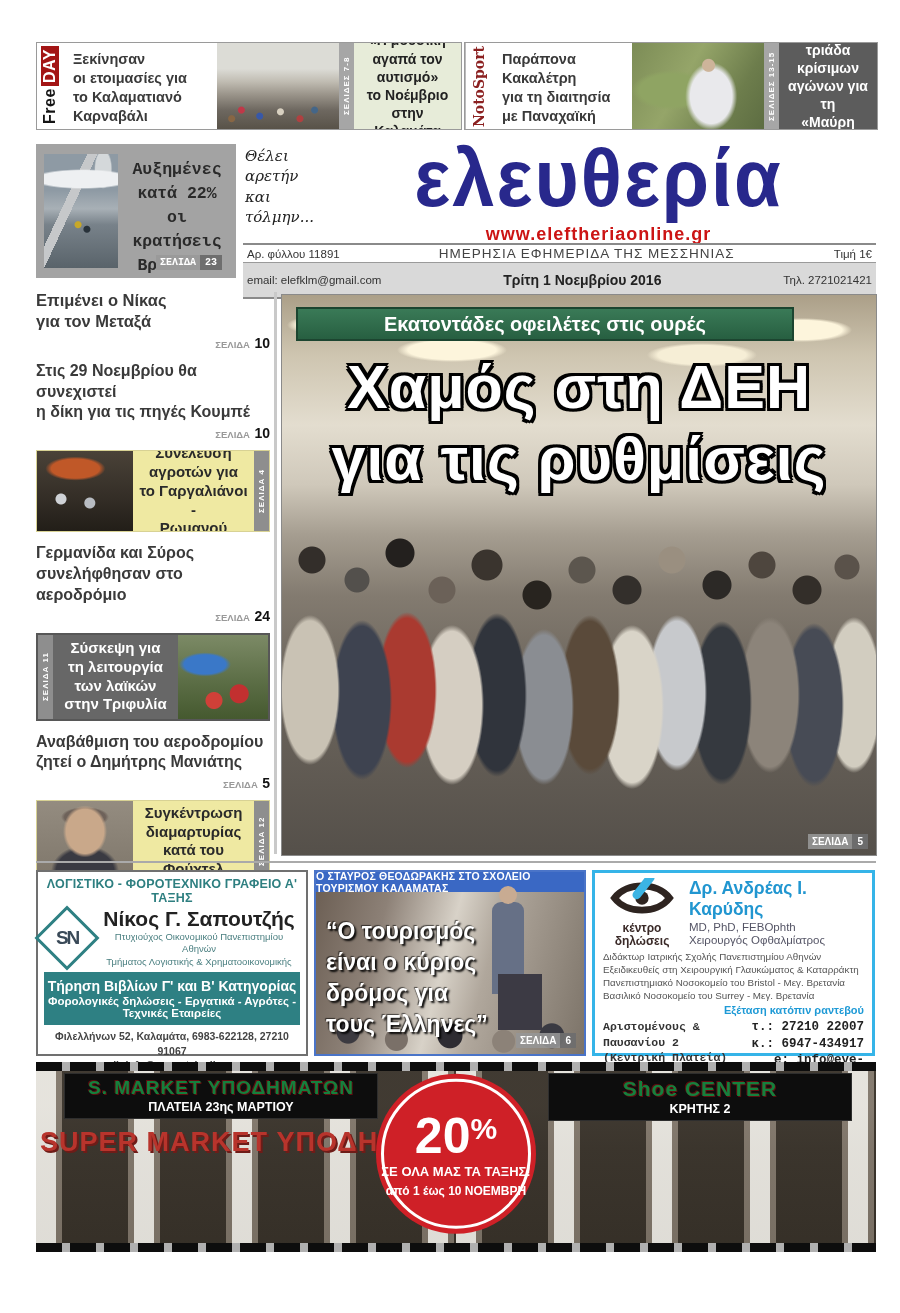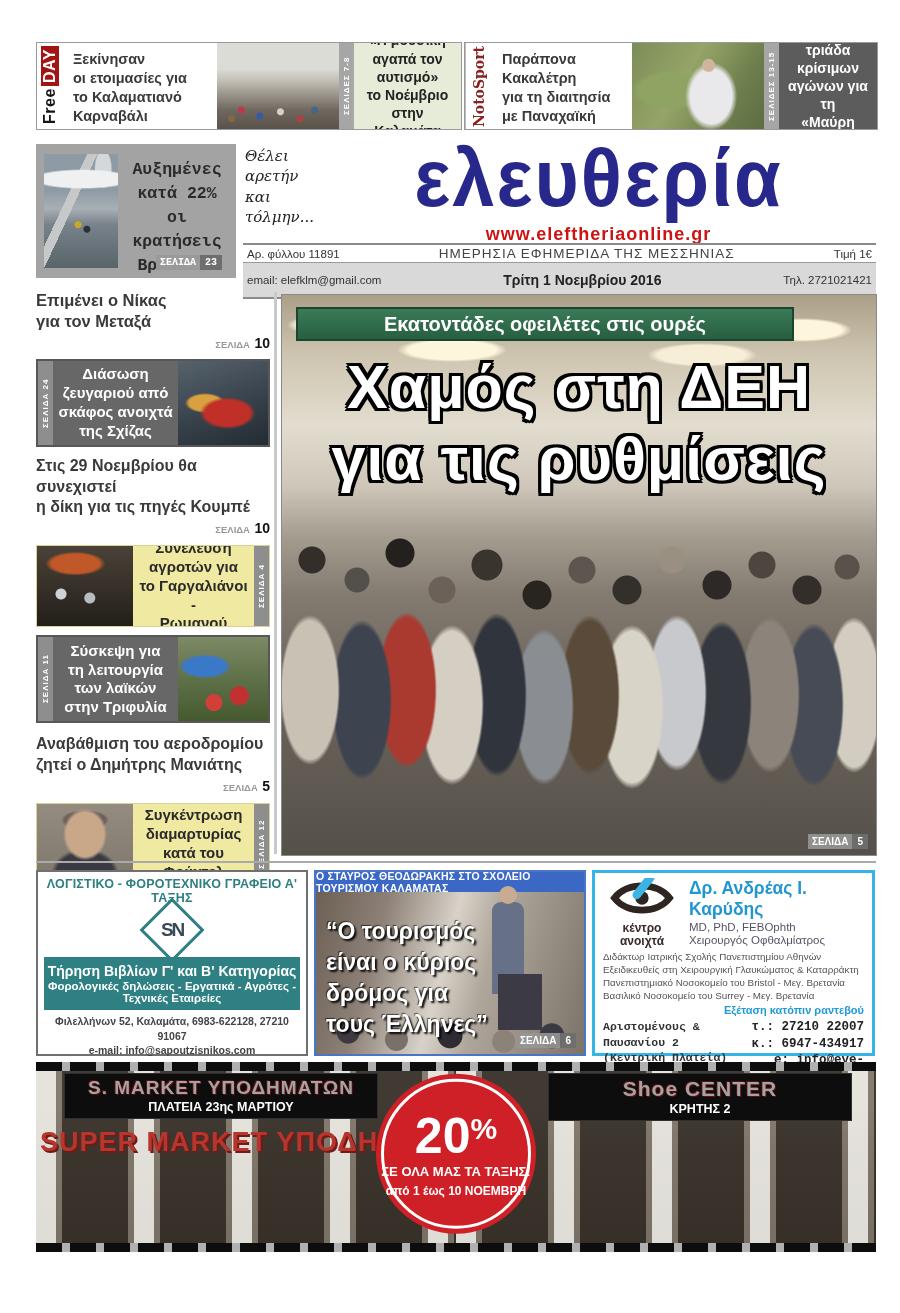--- a/index.html
+++ b/index.html
@@ -151,21 +151,21 @@
   .eye-addr{font-weight:bold;font-size:11.5px;color:#333;line-height:1.35;}
   .eye-contact{font-weight:bold;font-size:12.5px;color:#222;text-align:right;line-height:1.3;}
   
   #ad-shoes{background:#141414;overflow:hidden;}
   .check{position:absolute;left:0;right:0;height:9px;background:repeating-linear-gradient(90deg,#0d0d0d 0 26px,#b0b0b0 26px 34px);}
   .shoe-half{position:absolute;top:9px;bottom:9px;width:420px;overflow:hidden;}
   .storefront{position:absolute;inset:0;background:
     repeating-linear-gradient(90deg, rgba(236,234,228,.92) 0 20px, rgba(130,120,108,.85) 20px 26px, rgba(52,46,38,.88) 26px 92px, rgba(130,120,108,.85) 92px 98px),
     linear-gradient(180deg,#9c948a 0 20%,#6e675e 45%,#423c34 100%);}
   .shoe-header{position:absolute;top:2px;background:#0d0d0d;border:1px solid #2e2e2e;text-align:center;padding:3px 6px 4px;}
-  .shoe-name{color:#a3a3a3;font-weight:bold;font-size:19px;letter-spacing:1px;text-shadow:1px 1px 0 #5e0e10,-1px -1px 0 #5e0e10;}
+  .shoe-name{color:#15803d;font-weight:bold;font-size:19px;letter-spacing:1px;text-shadow:1px 1px 0 #5e0e10,-1px -1px 0 #5e0e10;}
   .shoe-addr{color:#fff;font-weight:bold;font-size:12.5px;margin-top:1px;}
   .store-sign{position:absolute;top:56px;left:4px;right:0;color:#b8342c;font-weight:bold;font-size:27px;letter-spacing:1px;white-space:nowrap;text-shadow:2px 2px 0 #6e1c18;}
   .sale-circle{position:absolute;left:50%;top:50%;transform:translate(-50%,-52%);width:160px;height:160px;background:#cf2027;border-radius:50%;display:flex;flex-direction:column;align-items:center;justify-content:center;color:#fff;text-align:center;}
   .sale-circle::before{content:"";position:absolute;inset:5px;border:3px solid #fff;border-radius:50%;}
   .sale-num{font-weight:bold;font-size:50px;line-height:1;}
   .sale-num .pct{font-size:30px;vertical-align:14px;}
   .sale-sub{font-weight:bold;font-size:13px;margin-top:3px;}
   .sale-dates{font-weight:bold;font-size:12px;margin-top:5px;}
 </style>
 </head>
@@ -229,44 +229,41 @@
 </div>
 
 <div class="abs" id="sidebar" style="left:36px;top:290px;width:234px;">
 
   <div>
     <div class="sb-text preline">Επιμένει ο Νίκας
 για τον Μεταξά</div>
     <div class="sb-pageref"><span class="pr-label">ΣΕΛΙΔΑ</span> <span class="pr-num">10</span></div>
   </div>
 
-  <div class="sb-box sb-gray" style="margin-top:7px;">
-    <div class="vstrip">ΣΕΛΙΔΑ 24</div>
-    <div class="sb-box-text preline">Διάσωση
-ζευγαριού από
-σκάφος ανοιχτά
-της Σχίζας</div>
-    <div class="sb-photo ph-rescue"></div>
-  </div>
 
   <div style="margin-top:9px;">
     <div class="sb-text preline" style="font-size:16px;">Στις 29 Νοεμβρίου θα συνεχιστεί
 η δίκη για τις πηγές Κουμπέ</div>
     <div class="sb-pageref"><span class="pr-label">ΣΕΛΙΔΑ</span> <span class="pr-num">10</span></div>
   </div>
 
   <div class="sb-box sb-yellow" style="margin-top:8px;">
     <div class="sb-photo ph-farmers" style="width:96px;"></div>
     <div class="sb-box-text preline">Συνέλευση
 αγροτών για
 το Γαργαλιάνοι -
 Ρωμανού</div>
     <div class="vstrip">ΣΕΛΙΔΑ 4</div>
   </div>
 
+  <div style="margin-top:11px;">
+    <div class="sb-text preline" style="font-size:16px;">Γερμανίδα και Σύρος
+συνελήφθησαν στο αεροδρόμιο</div>
+    <div class="sb-pageref"><span class="pr-label">ΣΕΛΙΔΑ</span> <span class="pr-num">24</span></div>
+  </div>
 
   <div class="sb-box sb-gray" style="margin-top:8px;">
     <div class="vstrip">ΣΕΛΙΔΑ 11</div>
     <div class="sb-box-text preline">Σύσκεψη για
 τη λειτουργία
 των λαϊκών
 στην Τριφυλία</div>
     <div class="sb-photo ph-market"></div>
   </div>
 
@@ -296,20 +293,25 @@
 </div>
 
 <div class="abs" id="rule1" style="left:36px;top:861px;width:840px;height:2px;"></div>
 
 <div class="abs ad" id="ad-acc" style="left:36px;top:870px;width:272px;height:186px;">
   <div class="acc-header">ΛΟΓΙΣΤΙΚΟ - ΦΟΡΟΤΕΧΝΙΚΟ ΓΡΑΦΕΙΟ Α' ΤΑΞΗΣ</div>
   <div class="acc-row">
     <div class="sn-logo">
         <span>SN</span>
       </div>
+    <div>
+      <div class="acc-name">Νίκος Γ. Σαπουτζής</div>
+      <div class="acc-degree">Πτυχιούχος Οικονομικού Πανεπιστημίου Αθηνών</div>
+      <div class="acc-degree">Τμήματος Λογιστικής &amp; Χρηματοοικονομικής</div>
+    </div>
   </div>
   <div class="acc-band">
     <div class="l1">Τήρηση Βιβλίων Γ' και Β' Κατηγορίας</div>
     <div class="l2">Φορολογικές δηλώσεις - Εργατικά - Αγρότες - Τεχνικές Εταιρείες</div>
   </div>
   <div class="acc-foot">
     <div>Φιλελλήνων 52, Καλαμάτα, 6983-622128, 27210 91067</div>
     <div>e-mail: info@sapoutzisnikos.com</div>
   </div>
 </div>
@@ -327,21 +329,21 @@
 
 <div class="abs ad" id="ad-eye" style="left:592px;top:870px;width:283px;height:186px;">
   <div class="eye-row">
     <div class="eye-left">
       <svg viewBox="0 0 64 42" width="64" height="40">
         <path d="M3 21 C16 4 48 4 61 21 C48 38 16 38 3 21 Z" fill="none" stroke="#2e2420" stroke-width="7"></path>
         <circle cx="32" cy="21" r="7" fill="#2e2420"></circle>
         <rect x="28" y="-8" width="9" height="32" rx="4.5" transform="rotate(38 32 10)" fill="#3bb4e4"></rect>
       </svg>
       <div class="eye-label preline">κέντρο
-ανοιχτά</div>
+δηλώσεις</div>
     </div>
     <div>
       <div class="eye-name">Δρ. Ανδρέας Ι. Καρύδης</div>
       <div class="eye-titles">MD, PhD, FEBOphth</div>
       <div class="eye-titles">Χειρουργός Οφθαλμίατρος</div>
     </div>
   </div>
   <div class="eye-creds">
     <div>Διδάκτωρ Ιατρικής Σχολής Πανεπιστημίου Αθηνών</div>
     <div>Εξειδικευθείς στη Χειρουργική Γλαυκώματος &amp; Καταρράκτη</div>

